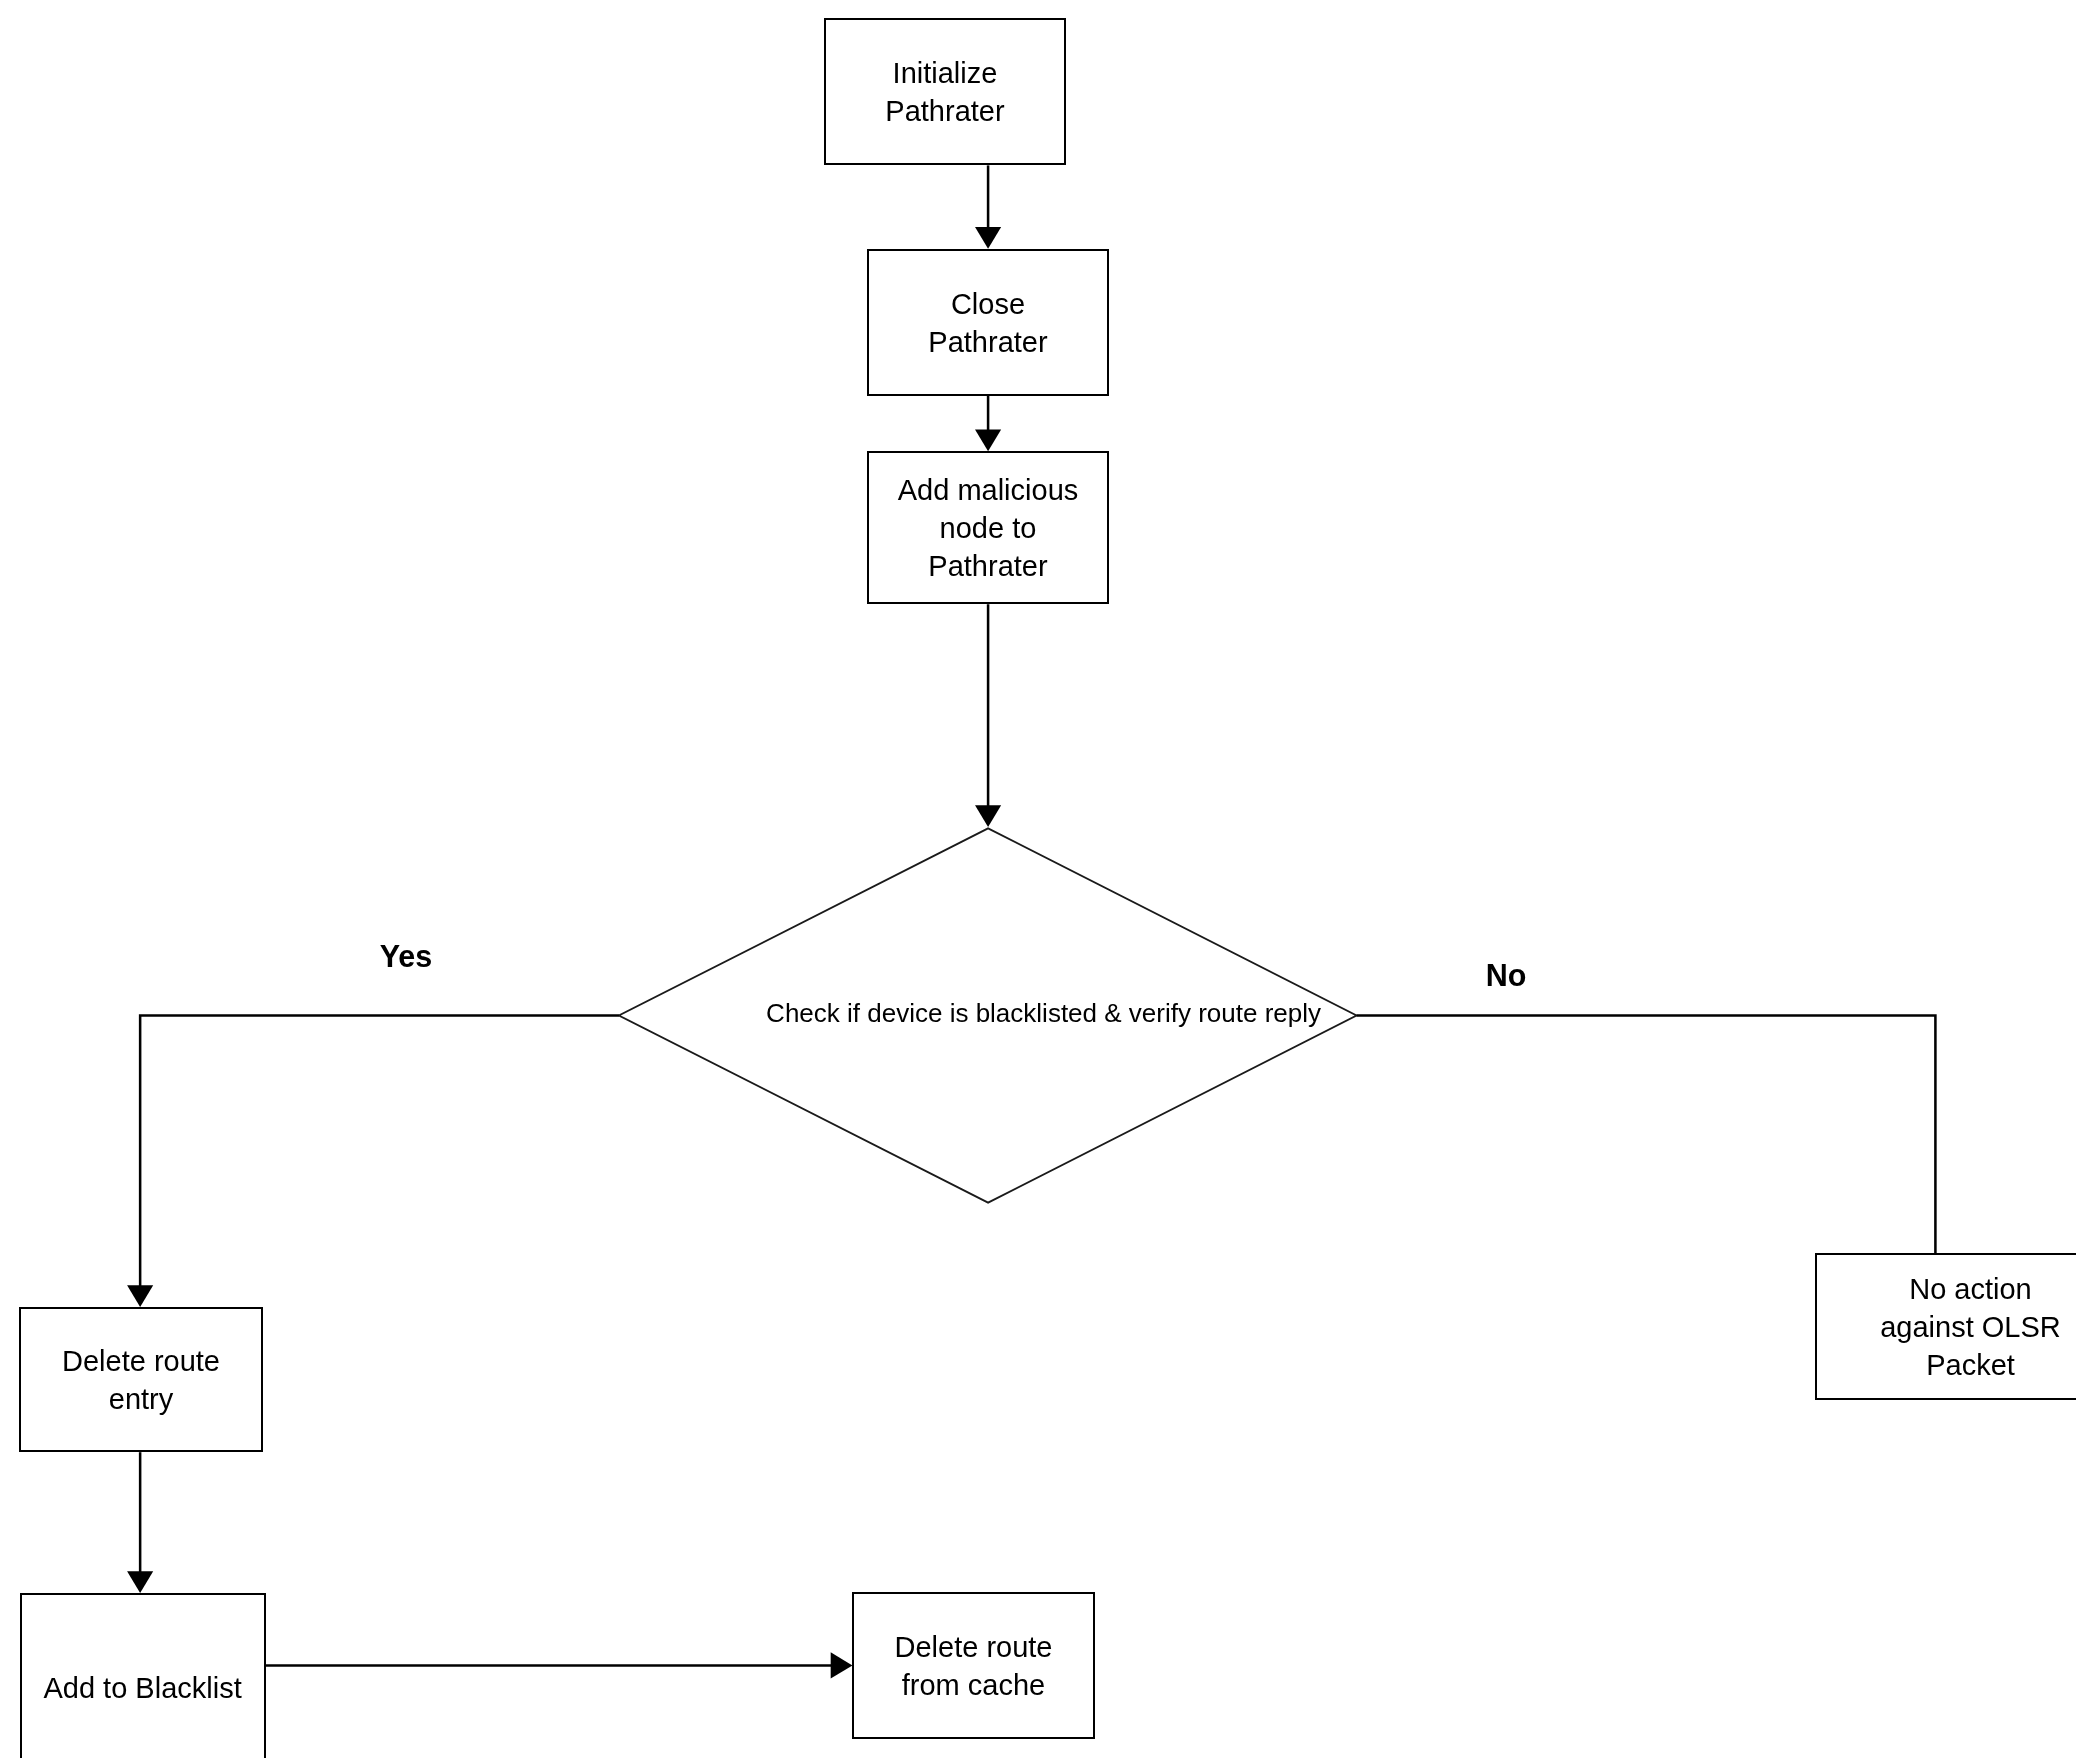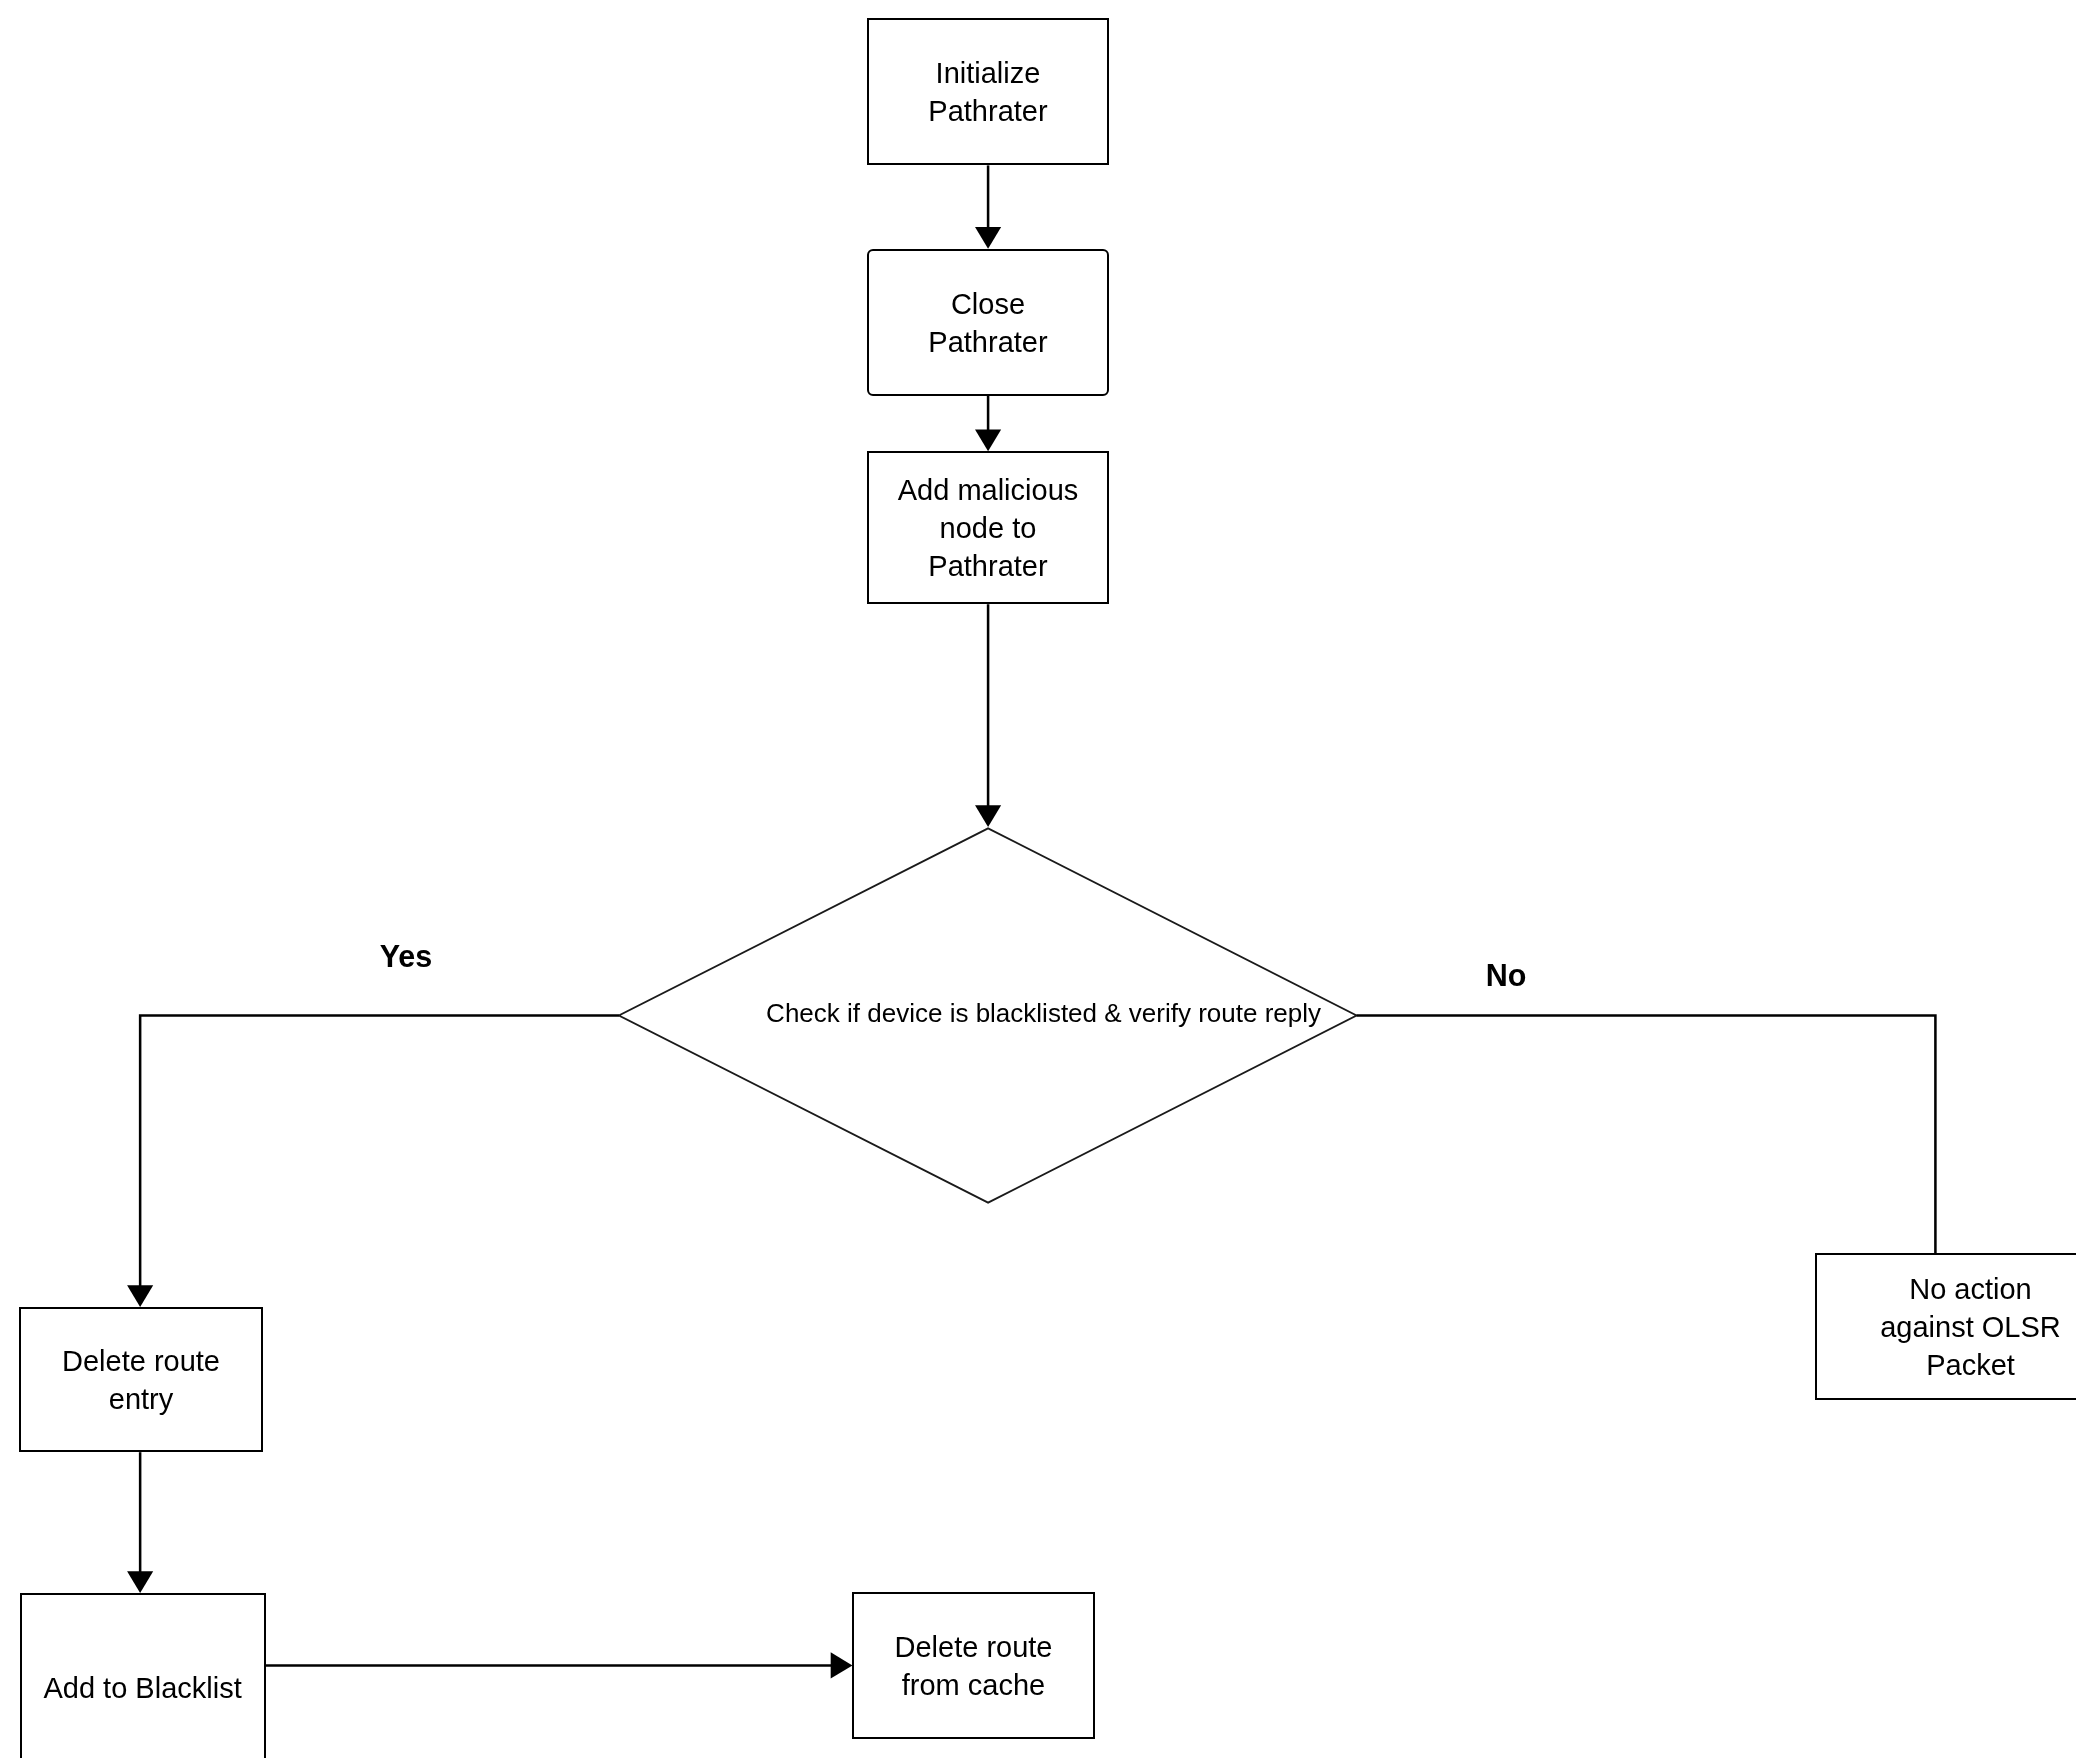--- a/index.html
+++ b/index.html
@@ -29,22 +29,22 @@
     border: 2.9px solid #000000;
     background: #ffffff;
     display: flex;
     align-items: center;
     justify-content: center;
     text-align: center;
     font-size: 29px;
     line-height: 38px;
     white-space: pre-line;
   }
-  .node-initialize   { left: 867px; top: 18px;   width: 242px; height: 147px; }
-  .node-close        { left: 867px; top: 249px;  width: 242px; height: 147px; border-radius: 6px; }
+  .node-initialize   { left: 824px; top: 18px;   width: 242px; height: 147px; }
+  .node-close        { left: 867px; top: 249px;  width: 242px; height: 147px; }
   .node-add-malicious{ left: 867px; top: 451px;  width: 242px; height: 153px; }
   .node-delete-entry { left: 19px;   top: 1307px; width: 244px; height: 145px; }
   .node-add-blacklist{ left: 19.6px;   top: 1593px; width: 246px; height: 190px; }
   .node-delete-cache { left: 852px; top: 1592px; width: 243px; height: 147px; }
   .node-no-action    { left: 1815px; top: 1253px; width: 275px; height: 147px; padding-left: 36px; }
 
   .decision-label {
     position: absolute;
     left: 655px;
     top: 997px;

